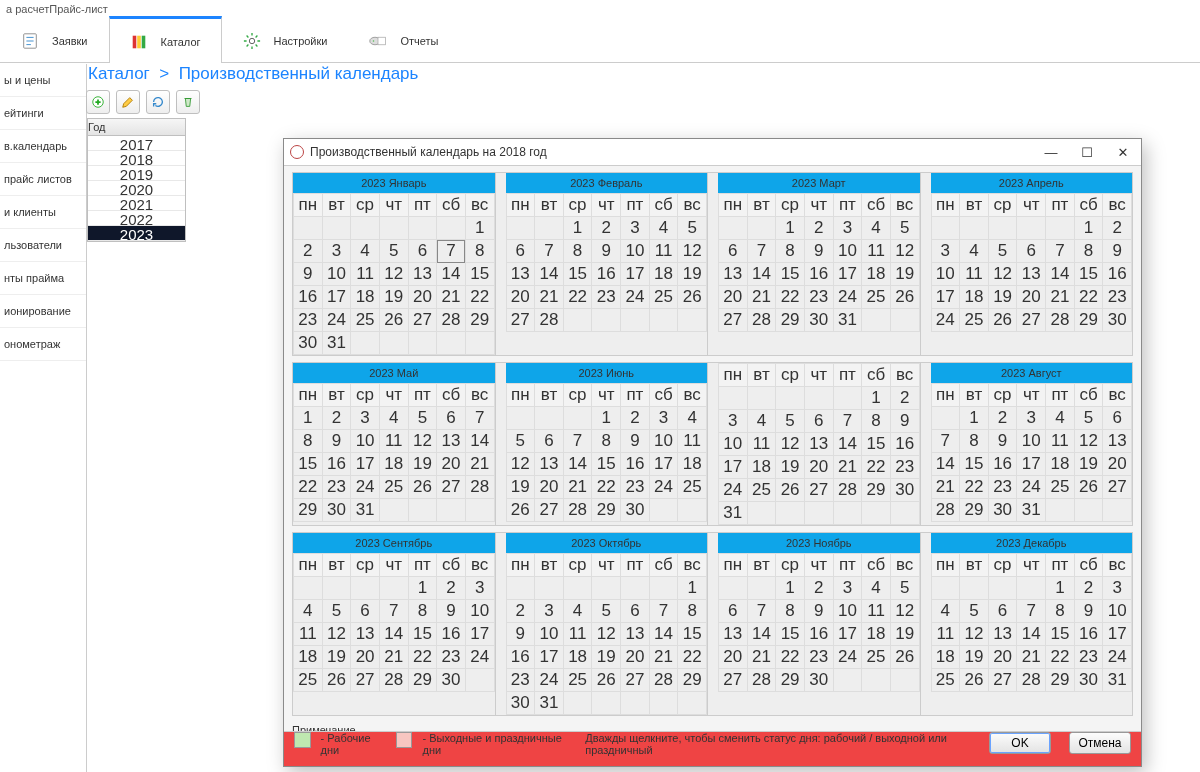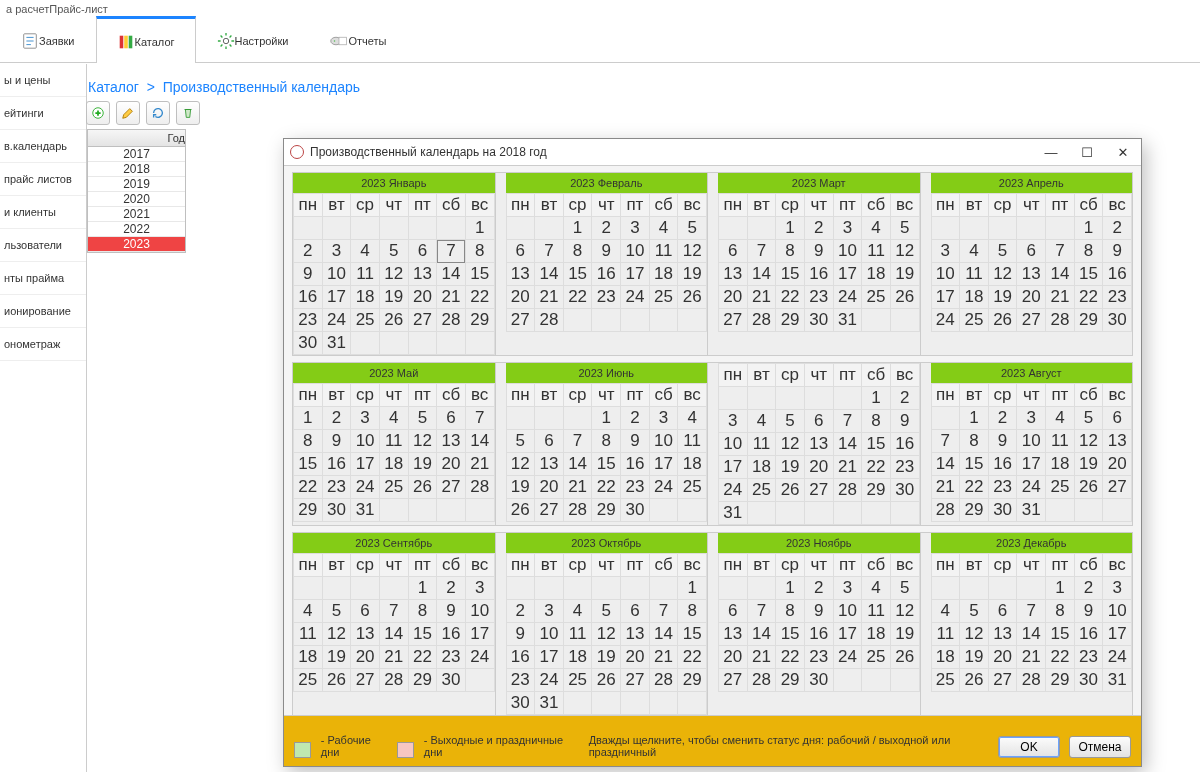--- a/index.html
+++ b/index.html
@@ -1,53 +1,53 @@
 <!DOCTYPE html>
 <html><head>
 <meta charset="utf-8">
 <style>
 html,body{margin:0;padding:0;font-family:"Segoe UI",Tahoma,sans-serif;font-size:11px;background:#fff;color:#333;overflow:hidden;width:1200px;height:772px}
 
 .topbar{height:18px;display:flex;padding:0 6px;color:#555;align-items:center}
 .topbar span{cursor:default}
 .maintabs{display:flex;height:44px;align-items:flex-end;border-bottom:1px solid #ccc}
-.maintab{display:flex;align-items:center;gap:0;padding:8px 20px 6px;height:30px;border:1px solid transparent;border-bottom:none;cursor:pointer}
+.maintab{display:flex;align-items:center;gap:13px;padding:8px 20px 6px;height:30px;border:1px solid transparent;border-bottom:none;cursor:pointer}
 .maintab.active{border-color:#ccc;background:#fff;border-top:3px solid #1c84ff;position:relative;top:1px}
 .maintab svg{width:18px;height:18px}
 .left-sidebar{position:absolute;top:64px;left:0;width:86px;height:710px;border-right:1px solid #ccc;background:#fff}
 .sidenav-item{height:32px;padding:0 4px;border-bottom:1px solid #eee;display:flex;align-items:center;color:#333;cursor:pointer;white-space:nowrap;overflow:hidden}
 .content{position:absolute;top:62px;left:86px;right:0;bottom:0;padding:0}
-.breadcrumb{padding:17px 0 6px 2px;color:#1c84ff;font-size:14px}
+.breadcrumb{padding:2px 0 6px 2px;color:#1c84ff;font-size:17px}
 .breadcrumb a{color:#1c84ff;text-decoration:none;cursor:pointer}
 .toolbar{display:flex;gap:6px;padding:0 0 4px 0}
 .iconbtn{width:22px;height:22px;border:1px solid #bfbfbf;border-radius:3px;background:linear-gradient(#fff,#eee);display:flex;align-items:center;justify-content:center;cursor:pointer}
 .iconbtn svg{width:14px;height:14px}
 .year-col{width:97px;border:1px solid #bfbfbf;margin-left:1px}
-.year-header{background:linear-gradient(#f6f6f6,#e4e4e4);border-bottom:1px solid #bfbfbf;text-align:right;font-size:11px;padding:2px 0}
-.year-row{text-align:center;height:14px;font-size:12px;border-bottom:1px solid #e8e8e8;cursor:pointer}
-.year-row.selected{background:#ef4444;color:#fff}
+.year-header{background:linear-gradient(#f6f6f6,#e4e4e4);border-bottom:1px solid #bfbfbf;text-align:left;font-size:11px;padding:2px 0}
+.year-row{text-align:center;height:14px;font-size:15px;border-bottom:1px solid #e8e8e8;cursor:pointer}
+.year-row.selected{background:#0f172a;color:#fff}
 
 .dialog{position:absolute;left:197px;top:76px;width:857px;height:627px;border:1px solid #8a8a8a;background:#f4f4f4;box-shadow:4px 6px 18px rgba(0,0,0,.25)}
 .titlebar{height:26px;border-bottom:1px solid #ccc;background:#fff;display:flex;align-items:center;padding:0 0 0 6px;font-size:12px}
 .titlebar .ico{width:12px;height:12px;margin-right:6px;border:1px solid #b44;border-radius:50%}
 .winbtns{margin-left:auto;display:flex}
 .winbtn{width:36px;height:26px;display:flex;align-items:center;justify-content:center;font-size:13px;cursor:pointer}
 .cal-body{padding:6px 8px 0;height:562px;overflow:auto}
 .quarter{display:flex;gap:10px;background:#eee;border:1px solid #ccc;margin-bottom:6px;padding:0}
 .month{border-right:1px solid #ccc;}
 .month:last-child{border-right:none}
-.month-title{text-align:center;font-size:11px;height:20px;line-height:20px;background:#84cc16}
+.month-title{text-align:center;font-size:11px;height:20px;line-height:20px;background:#0ea5e9}
 table.cal{border-collapse:collapse;font-size:17px}
 table.cal th{width:28px;height:18px;font-weight:normal;background:#f3f3f3;border:1px solid #ddd;text-align:center}
 table.cal td{width:28px;height:19px;text-align:center;border:1px solid #ddd;background:#eee;cursor:pointer}
 td.w{background:#bfe8b0}
 td.h{background:#f7c6c1}
 td.today{outline:1px solid #888;outline-offset:-1px}
 .note-sec{padding:2px 0 0;font-size:11px}
-.footer{position:absolute;left:0;right:0;bottom:0;height:34px;border-top:1px solid #ccc;background:#eab308;display:flex;align-items:flex-end;gap:10px;padding:8px 10px}
+.footer{position:absolute;left:0;right:0;bottom:0;height:34px;border-top:1px solid #ccc;background:#ef4444;display:flex;align-items:flex-start;gap:10px;padding:0 10px}
 .legend-sw{width:16px;height:14px;border:1px solid #999;display:inline-block;vertical-align:middle}
 .legend-sw.g{background:#bfe8b0}
 .legend-sw.r{background:#f7c6c1}
 .btn{min-width:62px;height:22px;border:1px solid #999;background:linear-gradient(#fcfcfc,#e3e3e3);border-radius:3px;font-size:12px;cursor:pointer}
 .btn.primary{box-shadow:inset 0 0 0 1px #6aa3ff}
 </style>
 </head>
 <body>
 
 <div class="topbar">
@@ -933,19 +933,19 @@
       </div>
 
     </div>
 
     <div class="footer">
       <span class="legend-sw g"></span>
       <span> - Рабочие дни</span>
       <span class="legend-sw r"></span>
       <span> - Выходные и праздничные дни</span>
       <span style="margin-left:6px">Дважды щелкните, чтобы сменить статус дня: рабочий / выходной или праздничный</span>
-      <div style="margin-left:auto;display:flex;gap:9px">
+      <div style="margin-left:auto;display:flex;gap:18px">
         <button class="btn primary">OK</button>
         <button class="btn">Отмена</button>
       </div>
     </div>
   </div>
 </div>
 
 </body></html>

